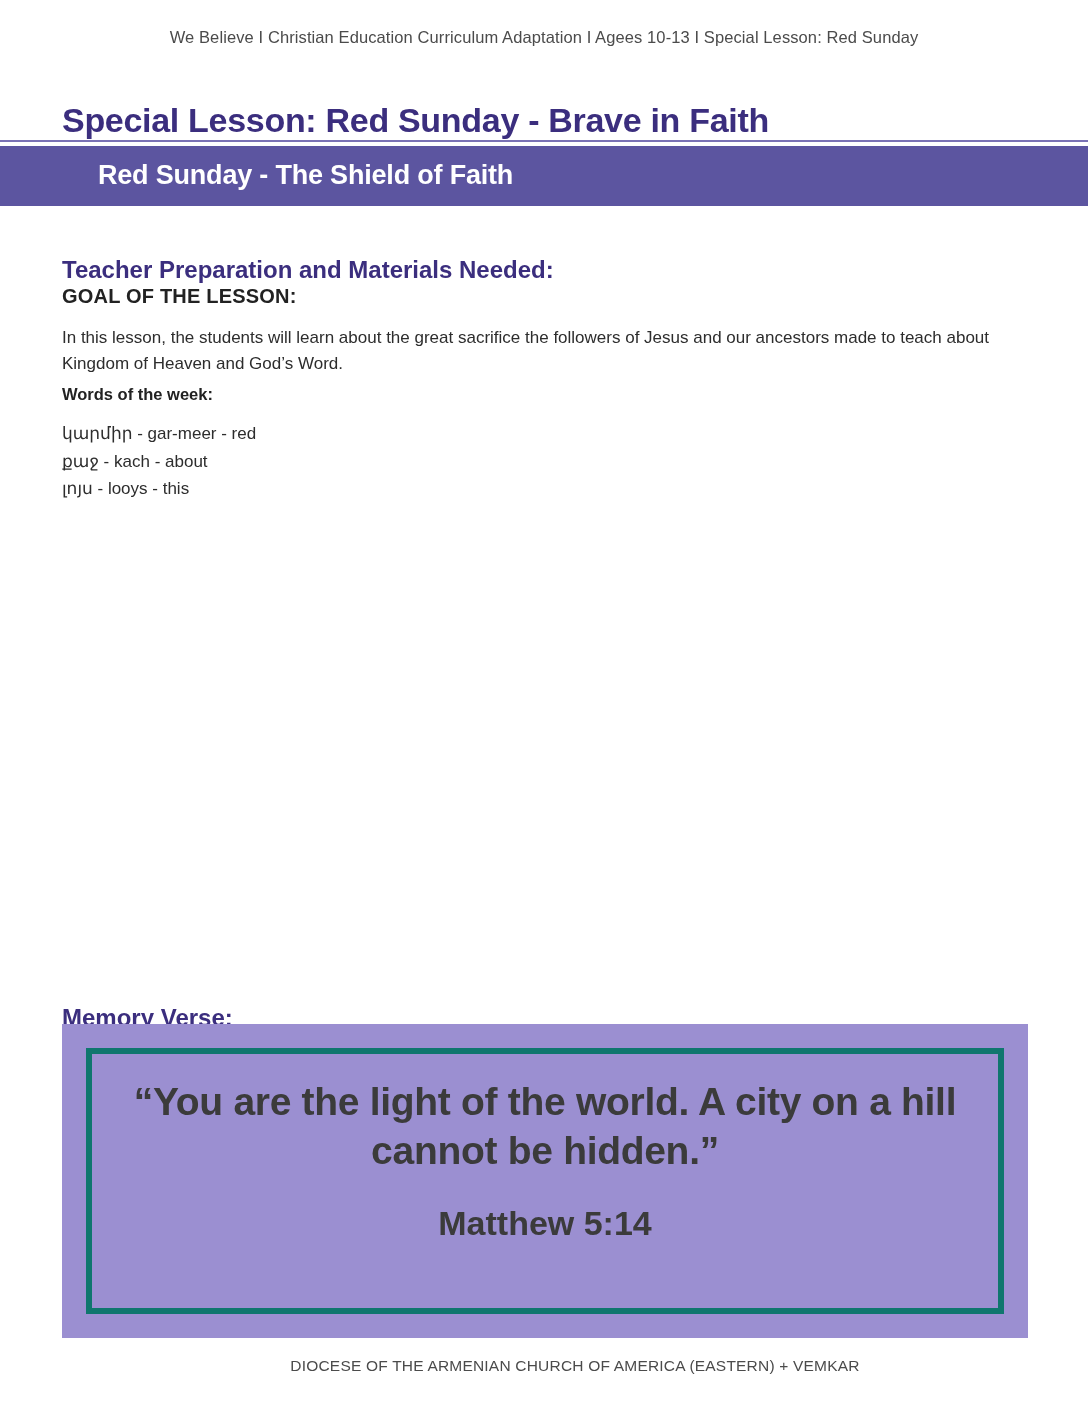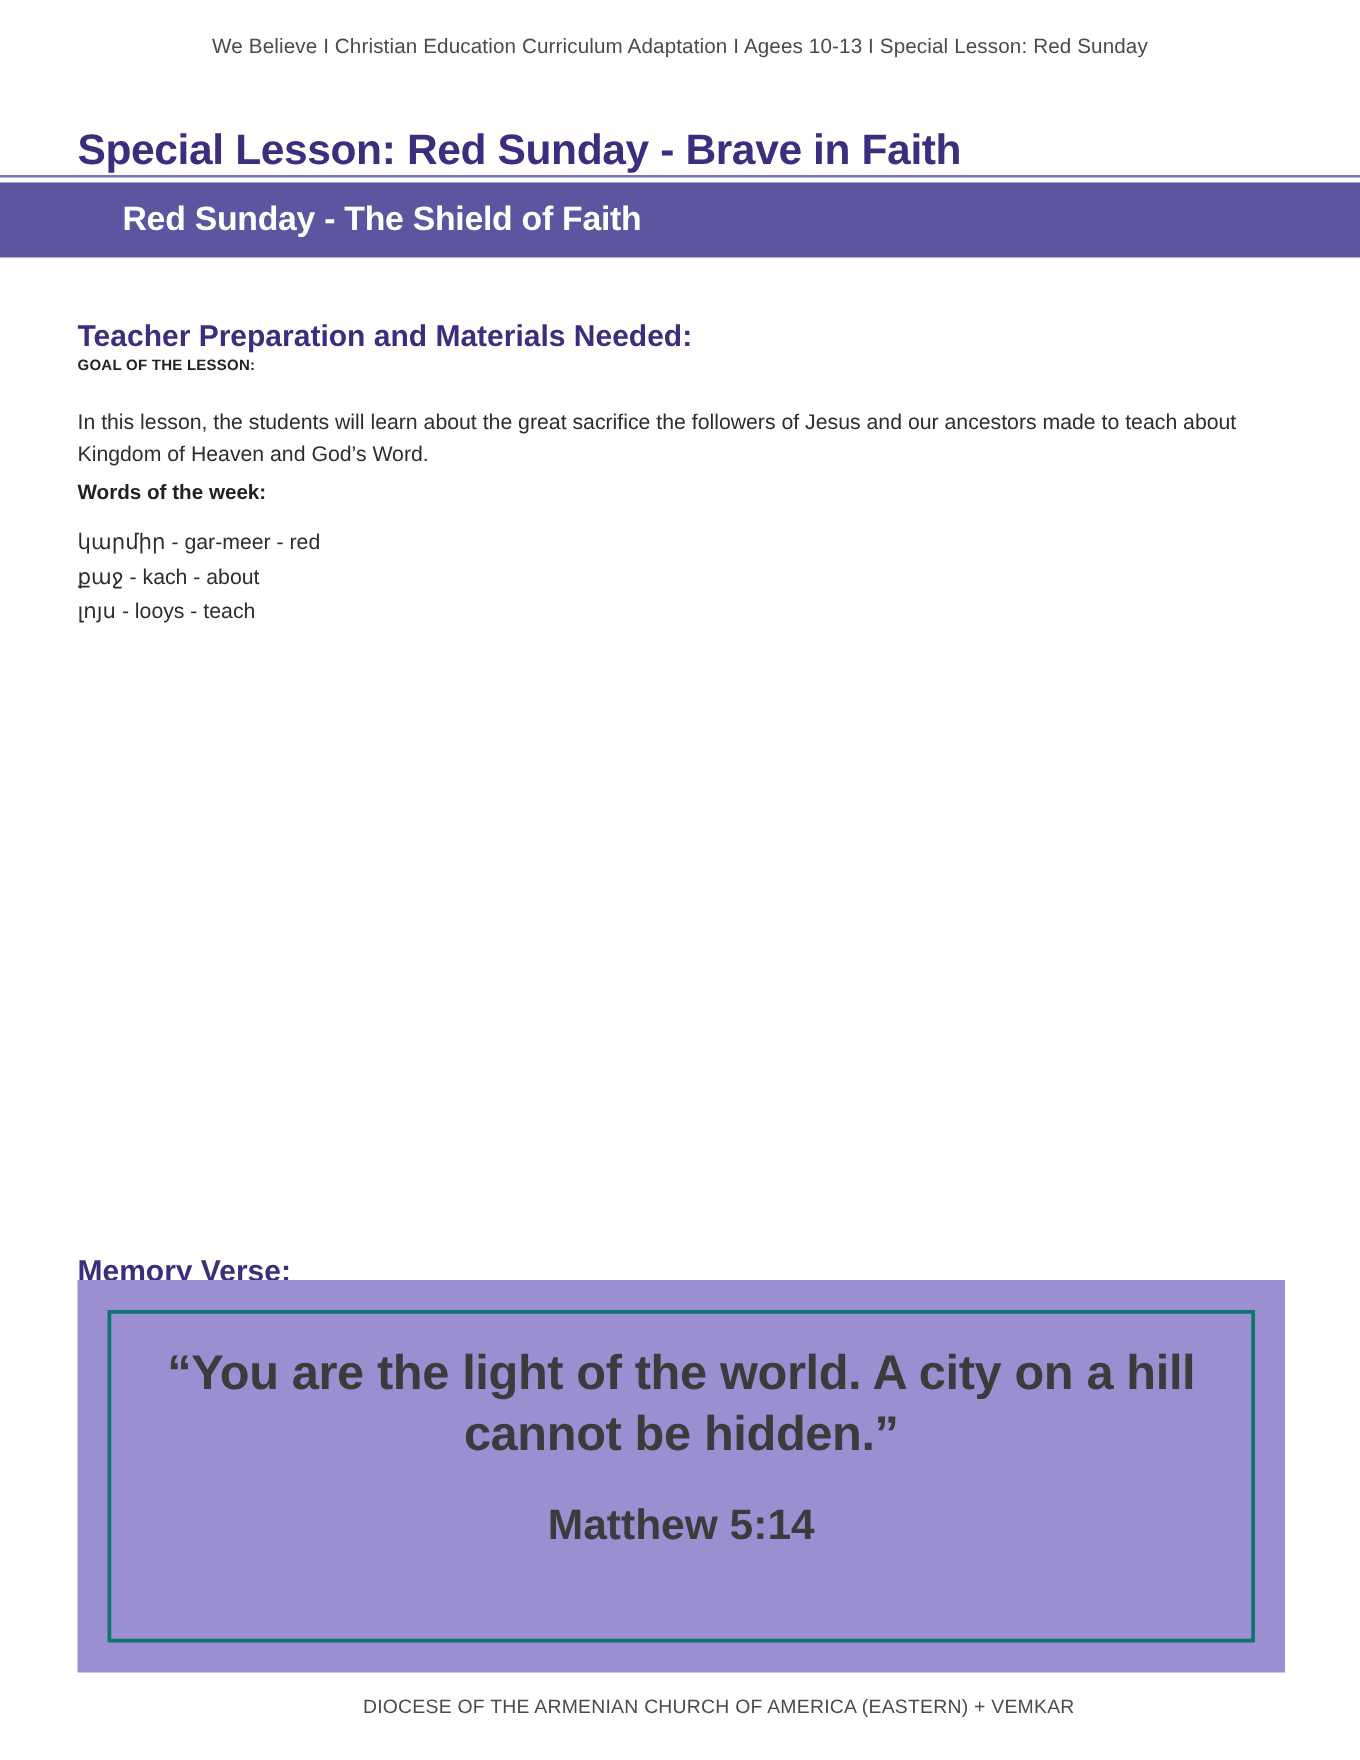--- a/index.html
+++ b/index.html
@@ -81,21 +81,21 @@
     font-weight: bold;
     color: #3b2e7e;
     margin-top: 20px;
   }
   #teacher-prep-heading { top: 236px; }
 
   .goal-label {
     position: absolute;
     top: 285px;
     left: 62px;
-    font-size: 12px;
+    font-size: 20px;
     font-weight: bold;
     color: #222222;
     letter-spacing: 0.2px;
   }
 
   .goal-text {
     position: absolute;
     top: 308px;
     left: 62px;
     width: 966px;
@@ -134,21 +134,21 @@
     height: 314px;
     background: #9b8fd1;
     box-sizing: border-box;
   }
   .verse-inner {
     position: absolute;
     top: 24px;
     left: 24px;
     width: 918px;
     height: 266px;
-    border: 3px solid #0f766e;
+    border: 6px solid #0f766e;
     box-sizing: border-box;
     display: flex;
     flex-direction: column;
     align-items: center;
     justify-content: flex-start;
     padding-top: 24px;
   }
   .verse-text {
     width: 860px;
     text-align: center;
@@ -197,21 +197,21 @@
 
   <div class="goal-label">GOAL OF THE LESSON:</div>
 
   <p class="goal-text">In this lesson, the students will learn about the great sacrifice the followers of Jesus and our ancestors made to teach about Kingdom of Heaven and God’s Word.</p>
 
   <div class="words-label">Words of the week:</div>
 
   <div class="word-list">
     <div>կարմիր - gar-meer - red</div>
     <div>քաջ - kach - about</div>
-    <div>լոյս - looys - teach</div>
+    <div>լոյս - looys - this</div>
   </div>
 
   <h2 id="memory-verse-heading" class="section-heading">Memory Verse:</h2>
 
   <div class="verse-outer">
     <div class="verse-inner">
       <div class="verse-text">“You are the light of the world. A city on a hill cannot be hidden.”</div>
       <div class="verse-ref">Matthew 5:14</div>
     </div>
   </div>

